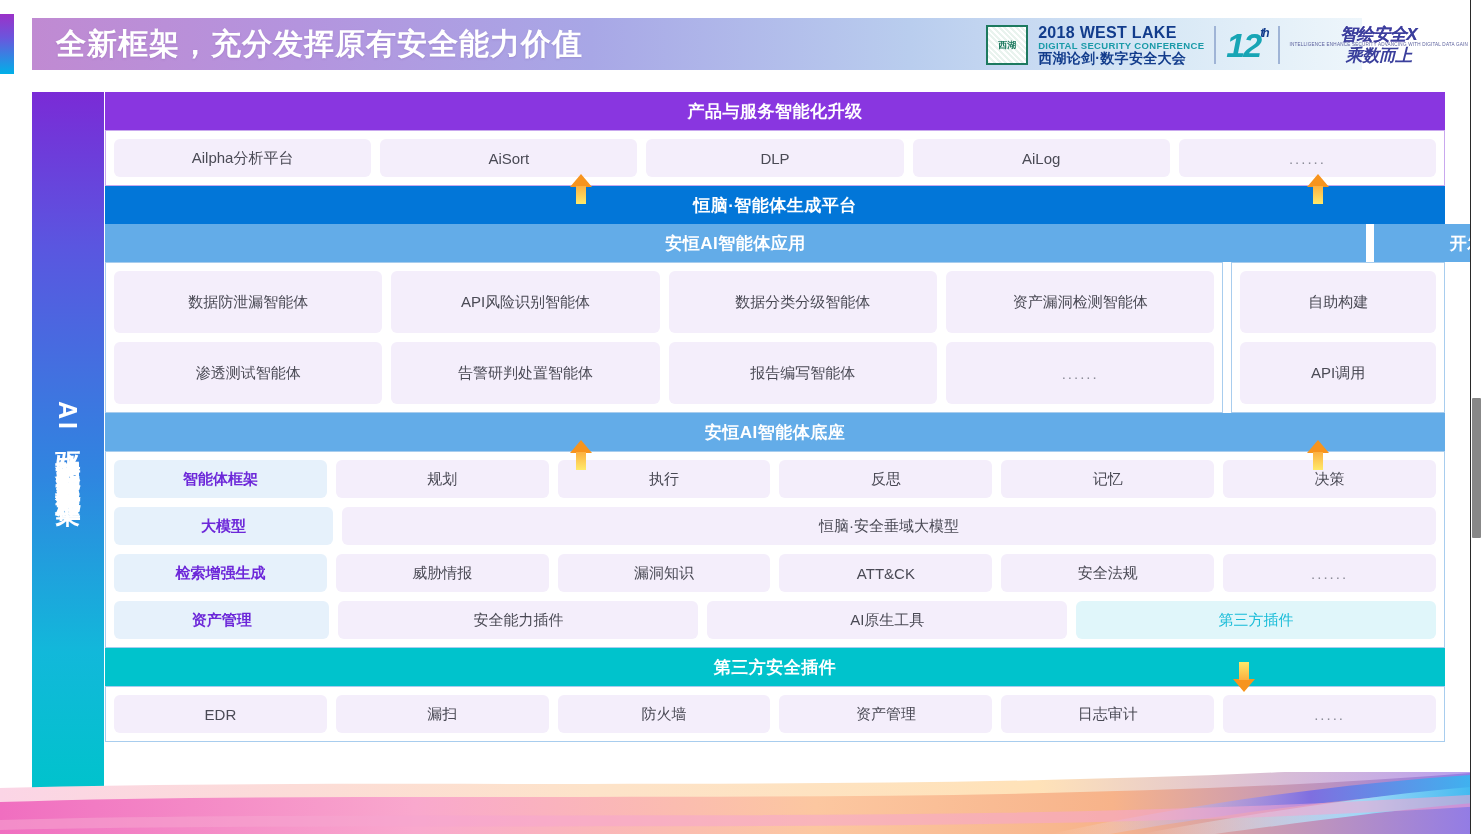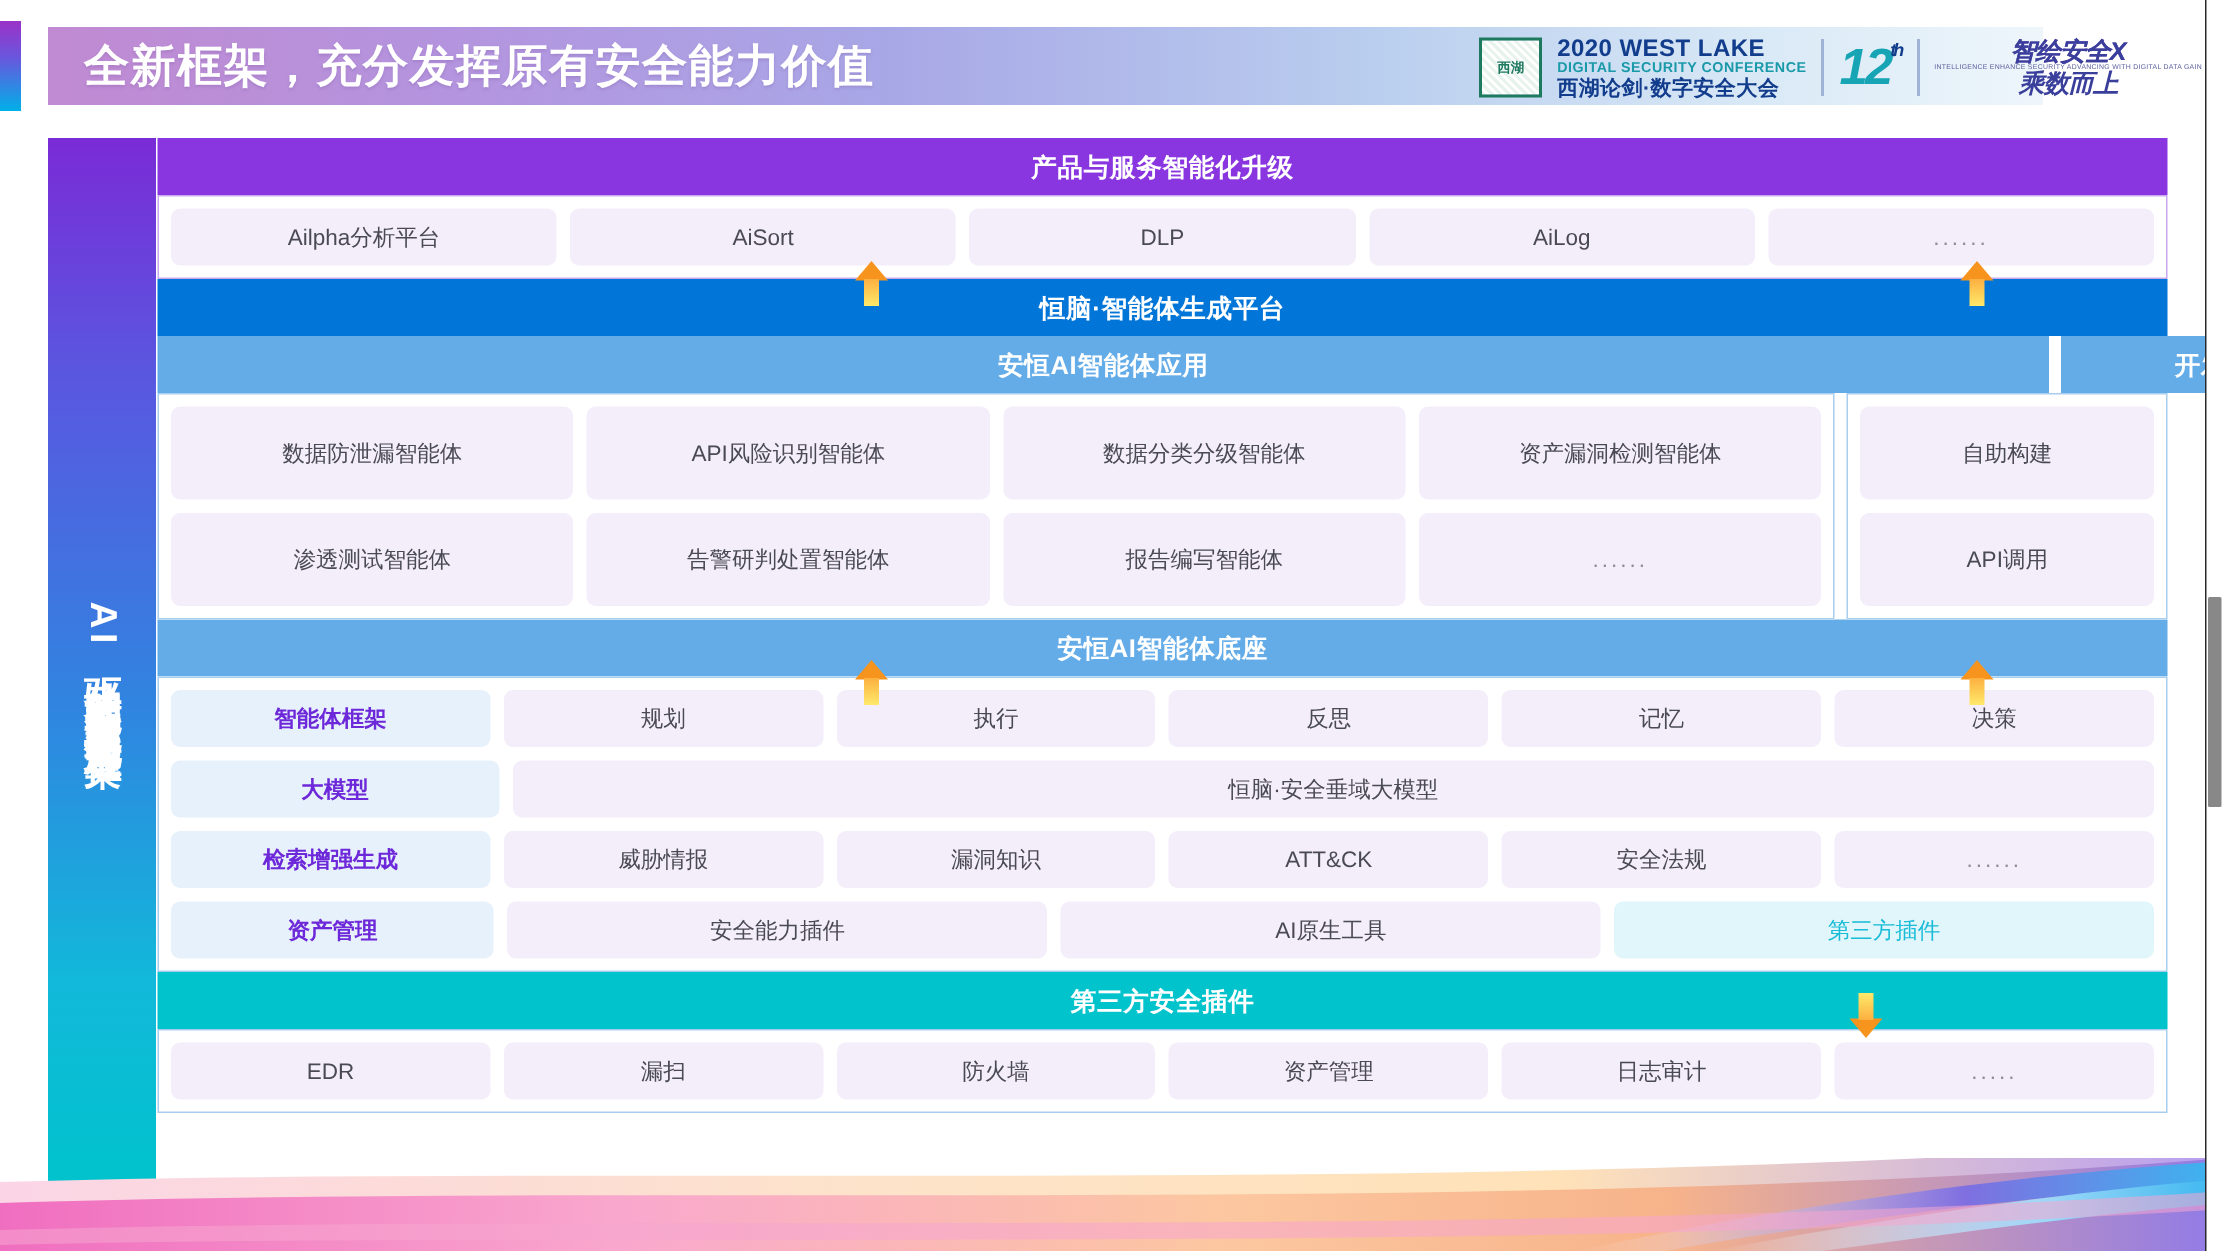--- a/index.html
+++ b/index.html
@@ -145,21 +145,21 @@
 <div id="page">
 
   <div class="header-accent"></div>
   <div class="header-bar">
     <div class="header-title">全新框架，充分发挥原有安全能力价值</div>
   </div>
 
   <div class="logo-zone">
     <div class="logo-mark">西湖</div>
     <div class="logo-text">
-      <div class="logo-l1">2020 WEST LAKE</div>
+      <div class="logo-l1">2018 WEST LAKE</div>
       <div class="logo-l2">DIGITAL SECURITY CONFERENCE</div>
       <div class="logo-l3">西湖论剑·数字安全大会</div>
     </div>
     <div class="logo-div"></div>
     <div class="logo-12">
       <span>12</span>
         <sup>th</sup>
     </div>
     <div class="logo-div"></div>
     <div class="logo-slogan">

